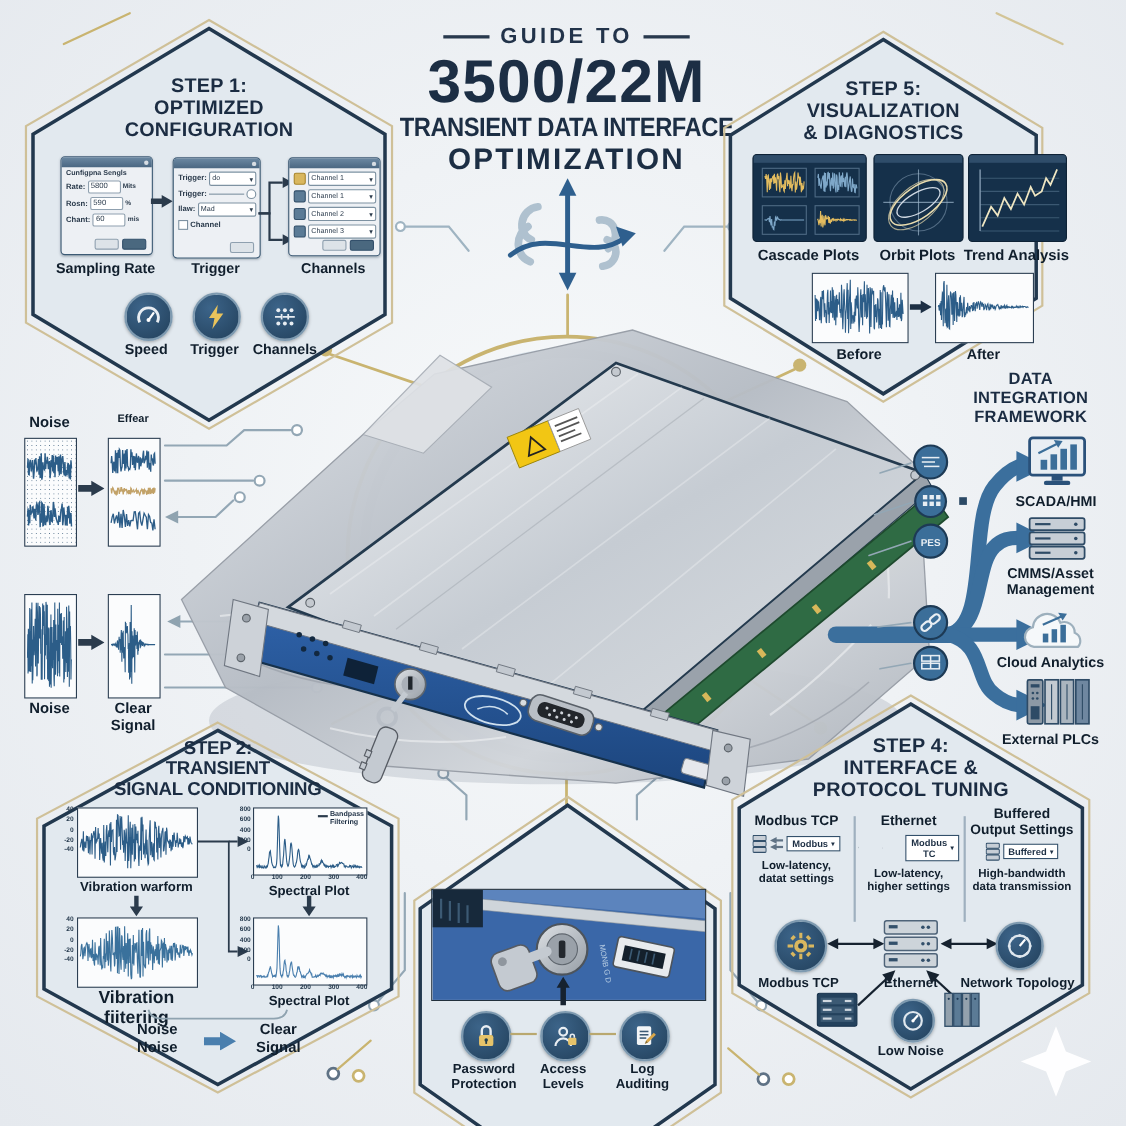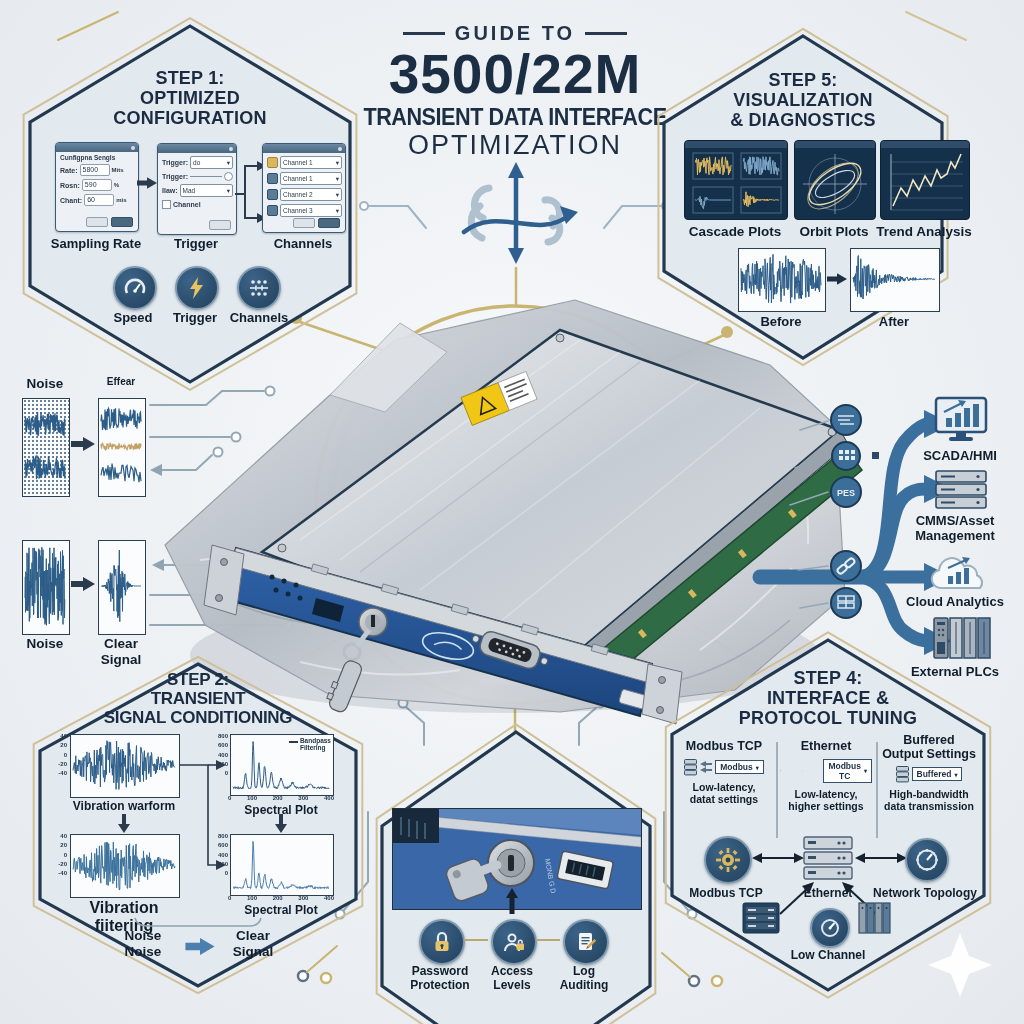--- a/index.html
+++ b/index.html
@@ -291,21 +291,21 @@
 </svg>
 
 <div class="abs ctr" style="left:340px;top:22px;width:350px">
  <div style="display:flex;align-items:center;justify-content:center;gap:10px">
   <span style="width:42px;height:3px;background:#28394d"></span>
   <span style="font-size:20px;font-weight:bold;letter-spacing:3px;color:#22334a">GUIDE TO</span>
   <span style="width:42px;height:3px;background:#28394d"></span>
  </div>
  <div style="font-size:55px;font-weight:800;letter-spacing:1px;color:#1c2e44;line-height:1.0;margin-top:2px">3500/22M</div>
  <div style="font-size:24px;font-weight:bold;letter-spacing:-.5px;transform:scaleX(.9);color:#1c2e44;line-height:1.05;margin-top:2px">TRANSIENT DATA INTERFACE</div>
- <div style="font-size:27px;font-weight:400;letter-spacing:2px;color:#1c2e44;line-height:1.1;margin-top:2px">OPTIMIZATION</div>
+ <div style="font-size:27px;font-weight:700;letter-spacing:2px;color:#1c2e44;line-height:1.1;margin-top:2px">OPTIMIZATION</div>
 </div>
 
 <svg class="abs" width="130" height="110" viewBox="0 0 130 110" style="left:452px;top:158px">
  <g fill="none" stroke="#a8bccb" stroke-width="7" stroke-linecap="round" opacity=".9">
   <path d="M28,48 c-12,8 -12,26 2,32"></path>
         <path d="M37,30 c-16,2 -20,24 -6,30"></path>
   <path d="M93,42 c14,-2 20,16 8,26"></path>
         <path d="M100,60 c12,4 10,22 -4,24"></path>
  </g>
  <g fill="none" stroke="#2e5f8e" stroke-width="4.5" stroke-linecap="round">
@@ -536,20 +536,23 @@
  <div class="plot" style="left:186px;top:212px;width:88px;height:62px">
   <svg width="86" height="60">
           <polyline transform="translate(2,3)" fill="none" stroke="#2c5d88" stroke-width="1" points="0.0,27.0 0.4,25.3 0.8,30.3 1.2,29.3 1.6,23.8 2.1,34.5 2.5,21.7 2.9,38.8 3.3,20.7 3.7,13.9 4.1,14.7 4.5,44.6 4.9,5.6 5.3,3.5 5.7,25.0 6.1,41.8 6.6,30.9 7.0,28.6 7.4,44.7 7.8,6.8 8.2,45.4 8.6,44.9 9.0,22.9 9.4,16.4 9.8,46.5 10.3,47.0 10.7,21.0 11.1,13.8 11.5,14.4 11.9,17.4 12.3,34.1 12.7,31.6 13.1,14.5 13.5,43.5 13.9,15.2 14.3,13.5 14.8,39.7 15.2,27.2 15.6,12.6 16.0,16.2 16.4,27.8 16.8,40.8 17.2,22.6 17.6,23.8 18.0,35.1 18.4,28.9 18.9,35.9 19.3,18.3 19.7,35.1 20.1,16.5 20.5,25.8 20.9,31.0 21.3,23.3 21.7,36.3 22.1,35.2 22.6,28.1 23.0,22.8 23.4,17.9 23.8,35.9 24.2,35.8 24.6,33.0 25.0,33.5 25.4,29.9 25.8,27.2 26.2,32.9 26.7,23.2 27.1,28.8 27.5,29.5 27.9,30.8 28.3,26.2 28.7,31.8 29.1,26.9 29.5,28.7 29.9,25.8 30.3,25.8 30.8,26.9 31.2,30.8 31.6,23.2 32.0,30.2 32.4,22.5 32.8,27.7 33.2,28.1 33.6,30.9 34.0,23.6 34.4,25.8 34.9,22.4 35.3,28.6 35.7,24.8 36.1,24.2 36.5,22.0 36.9,24.0 37.3,27.2 37.7,29.8 38.1,24.1 38.5,22.4 38.9,22.9 39.4,25.9 39.8,27.0 40.2,23.1 40.6,25.6 41.0,24.4 41.4,29.9 41.8,28.6 42.2,28.3 42.6,24.8 43.1,25.7 43.5,26.8 43.9,30.0 44.3,26.8 44.7,24.8 45.1,24.2 45.5,27.2 45.9,28.8 46.3,27.3 46.7,30.1 47.1,24.2 47.6,29.1 48.0,26.6 48.4,24.9 48.8,27.2 49.2,25.0 49.6,27.6 50.0,27.4 50.4,28.9 50.8,26.3 51.3,26.8 51.7,29.2 52.1,28.2 52.5,26.5 52.9,25.9 53.3,25.4 53.7,25.4 54.1,24.9 54.5,26.0 54.9,27.3 55.4,28.7 55.8,27.5 56.2,28.4 56.6,28.5 57.0,26.0 57.4,26.0 57.8,27.8 58.2,26.8 58.6,27.5 59.0,26.7 59.4,26.4 59.9,28.5 60.3,25.5 60.7,26.3 61.1,28.1 61.5,27.9 61.9,26.4 62.3,25.7 62.7,28.3 63.1,26.6 63.6,26.8 64.0,27.5 64.4,26.9 64.8,27.6 65.2,27.7 65.6,27.6 66.0,27.4 66.4,26.7 66.8,27.8 67.2,26.8 67.6,26.5 68.1,27.9 68.5,27.2 68.9,27.1 69.3,27.5 69.7,27.2 70.1,27.5 70.5,27.4 70.9,26.3 71.3,27.3 71.8,27.7 72.2,26.4 72.6,26.4 73.0,27.7 73.4,27.8 73.8,27.3 74.2,26.4 74.6,27.3 75.0,26.4 75.4,26.9 75.9,27.2 76.3,26.9 76.7,26.4 77.1,27.4 77.5,26.7 77.9,26.6 78.3,26.7 78.7,26.7 79.1,26.9 79.5,27.3 80.0,27.3 80.4,27.5 80.8,26.9 81.2,27.1 81.6,27.3 82.0,27.5"></polyline>
         </svg>
  </div>
  <div class="cap" style="position:absolute;left:87px;top:278px;width:60px;font-size:13px">Before</div>
  <div class="cap" style="position:absolute;left:200px;top:278px;width:60px;font-size:13px">After</div>
 </div>
 
 <div class="abs" style="left:830px;top:336px;width:194px;height:352px">
+ <div class="hex-h pre" style="position:absolute;left:20px;top:0;width:174px;font-size:15px;line-height:1.15">DATA
+INTEGRATION
+FRAMEWORK</div>
 
  <svg class="abs" width="58" height="48" viewBox="0 0 58 48" style="left:102px;top:60px">
   <rect x="4" y="2" width="50" height="34" rx="3" fill="#e8eef3" stroke="#2a517a" stroke-width="2.5"></rect>
   <g fill="#3b6e99">
           <rect x="14" y="22" width="6" height="9"></rect>
           <rect x="23" y="17" width="6" height="14"></rect>
           <rect x="32" y="12" width="6" height="19"></rect>
           <rect x="41" y="8" width="6" height="23"></rect>
         </g>
   <path d="M12,16 L30,7" stroke="#3b6e99" stroke-width="2" fill="none"></path>
@@ -1032,16 +1035,16 @@
           <rect x="17" y="1" width="7" height="30" fill="#93a1ad"></rect>
           <rect x="25" y="1" width="7" height="30" fill="#5b7b96"></rect>
         </g>
   <g fill="#1d3a55">
           <circle cx="4.5" cy="6" r="1"></circle>
           <circle cx="12.5" cy="6" r="1"></circle>
           <circle cx="20.5" cy="6" r="1"></circle>
           <circle cx="28.5" cy="6" r="1"></circle>
         </g>
  </svg>
- <div class="node-lbl" style="left:116px;top:308px;width:80px">Low Channel</div>
+ <div class="node-lbl" style="left:116px;top:308px;width:80px">Low Noise</div>
 </div>
 
 </div>
 
 </body></html>

